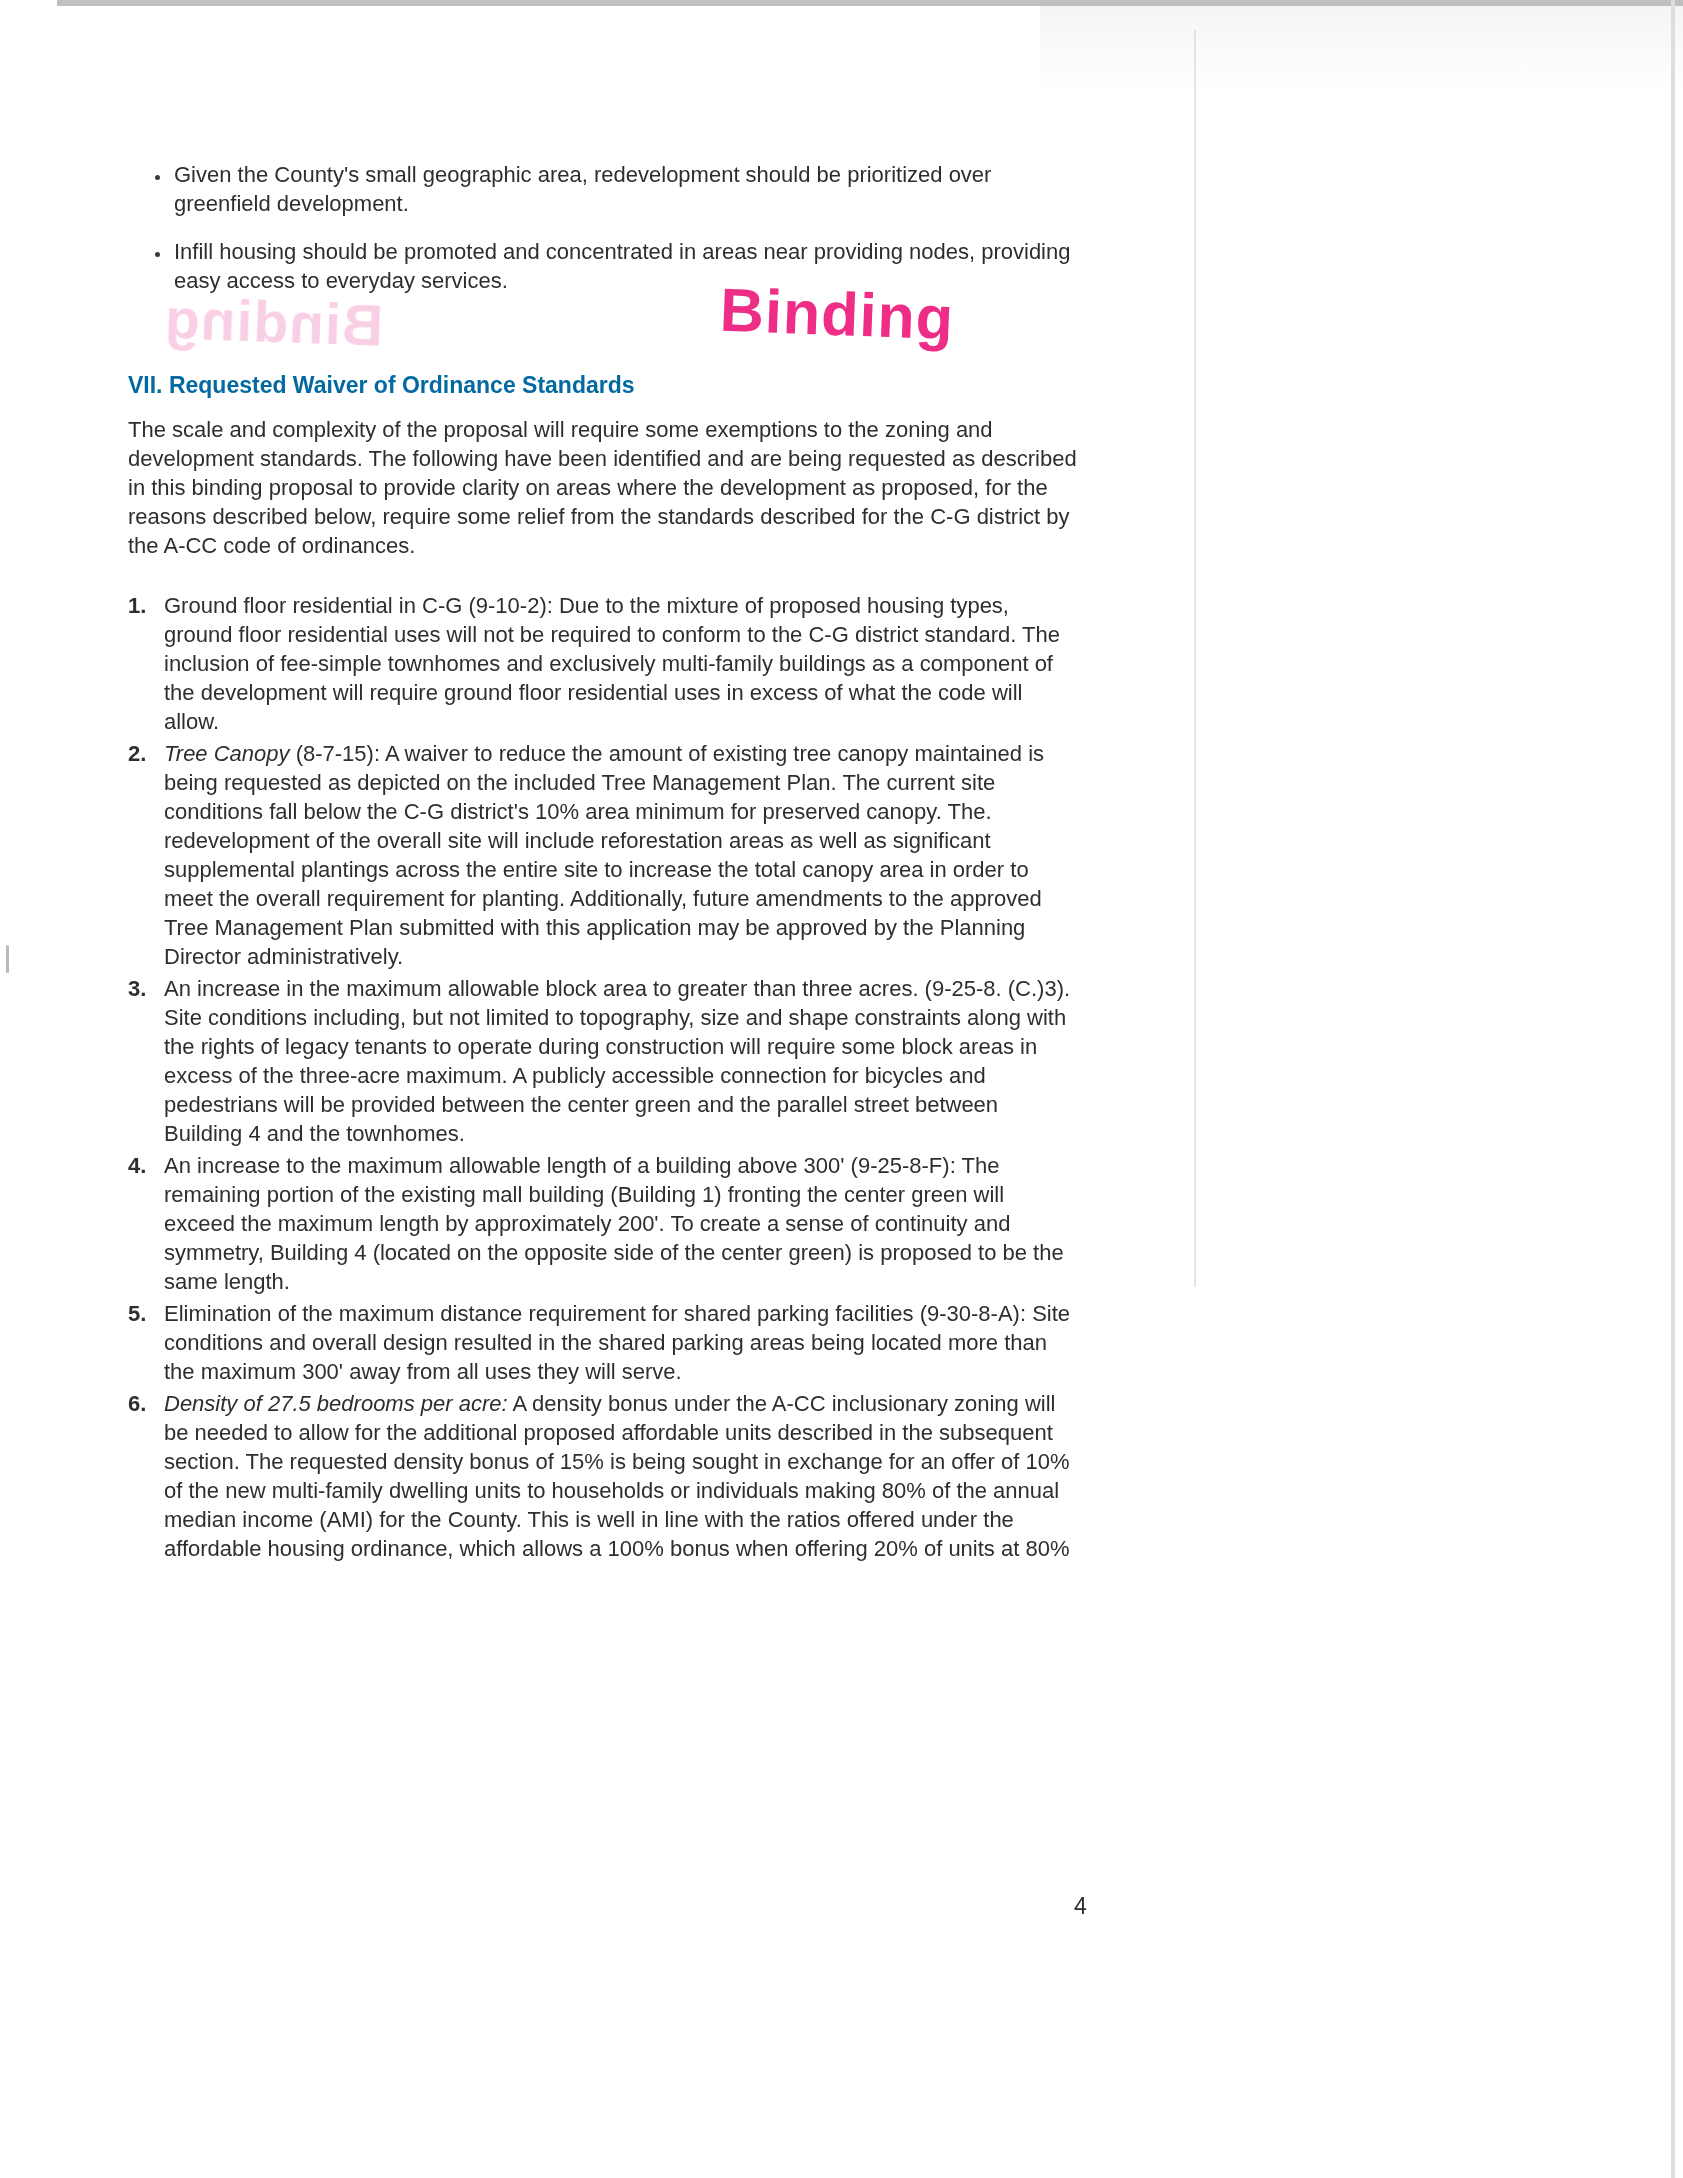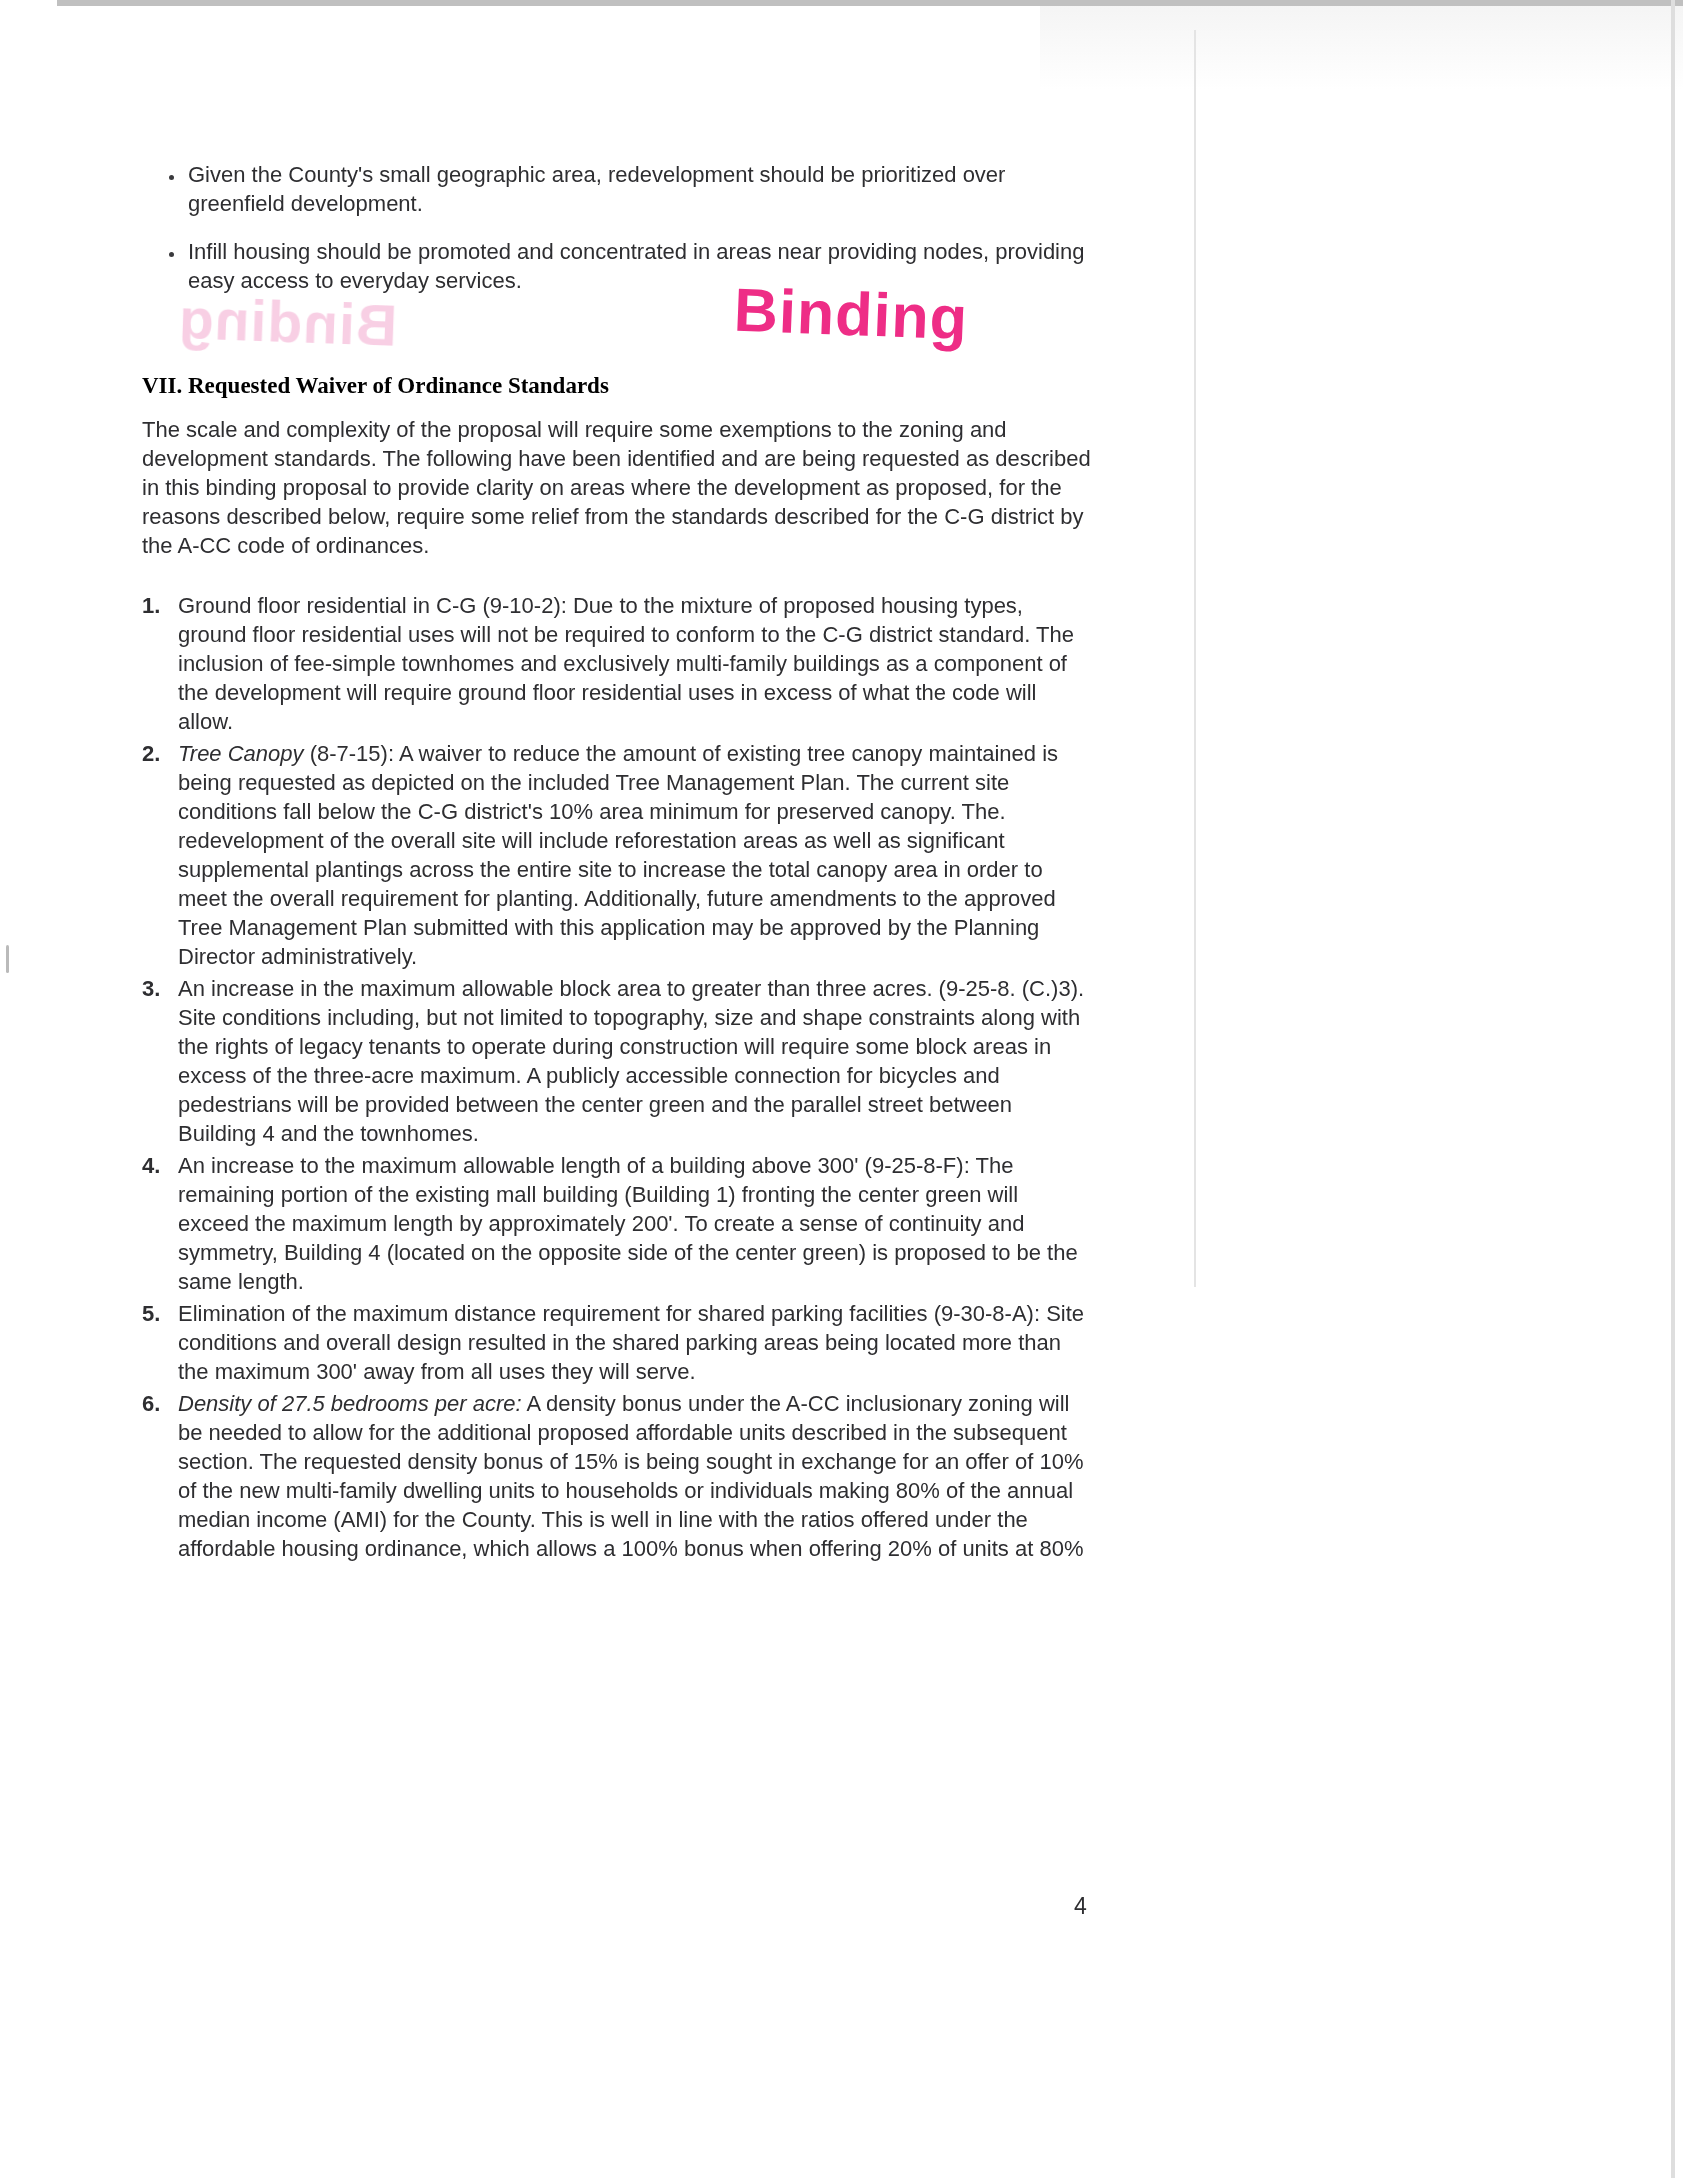--- a/index.html
+++ b/index.html
@@ -47,21 +47,21 @@
     position: absolute;
     left: 6px; top: 945px;
     width: 3px; height: 28px;
     background: #9c9c9c;
     border-radius: 2px;
     opacity: 0.7;
   }
   
   .content {
     position: absolute;
-    left: 142px;
+    left: 128px;
     top: 160px;
     width: 952px;
     font-size: 22px;
     line-height: 29px;
   }
   ul.bullets {
     margin: 0;
     padding-left: 44px;
     list-style: disc;
   }
@@ -76,23 +76,22 @@
   .heading-row {
     position: relative;
     margin-top: 10px;
     padding-top: 57px;
   }
   h2.section-heading {
     position: relative;
     margin: 0;
     font-size: 23px;
     font-weight: bold;
-    color: #000000;
+    color: #0369a1;
     z-index: 2;
-    font-family: Liberation Serif, serif;
   }
   .stamp {
     position: absolute;
     left: 592px;
     top: -14px;
     font-size: 61px;
     font-weight: bold;
     letter-spacing: 1px;
     color: #ee2d86;
     transform: rotate(2.2deg);

